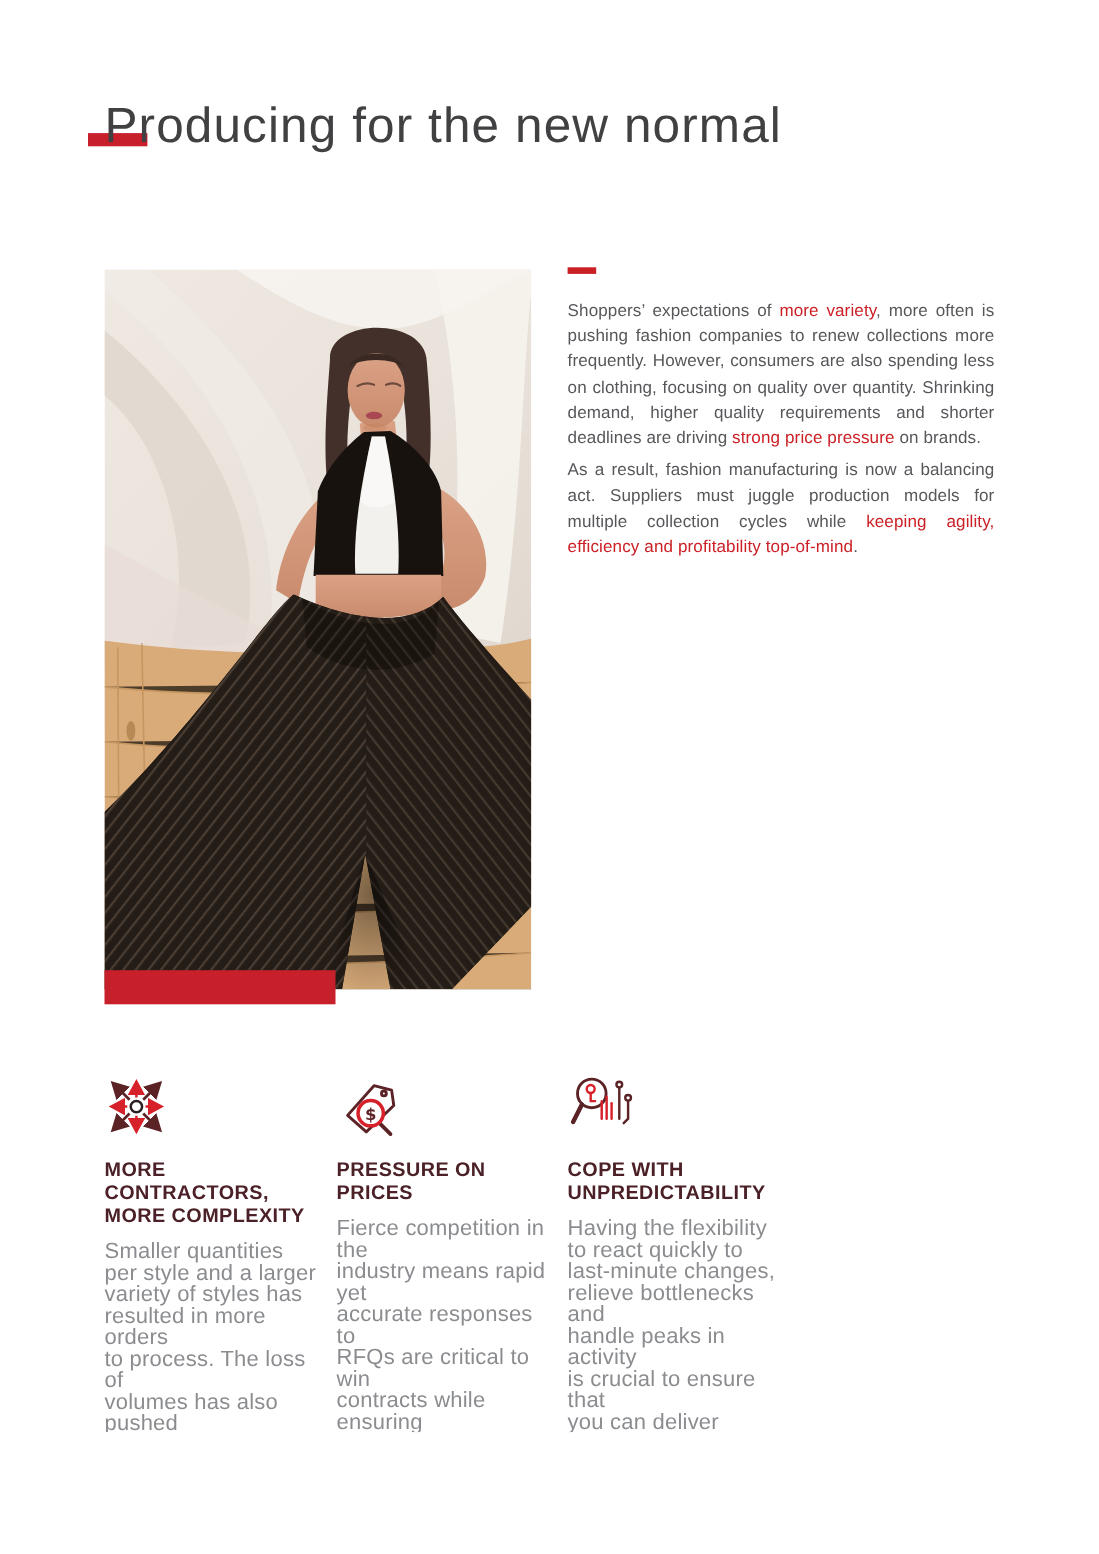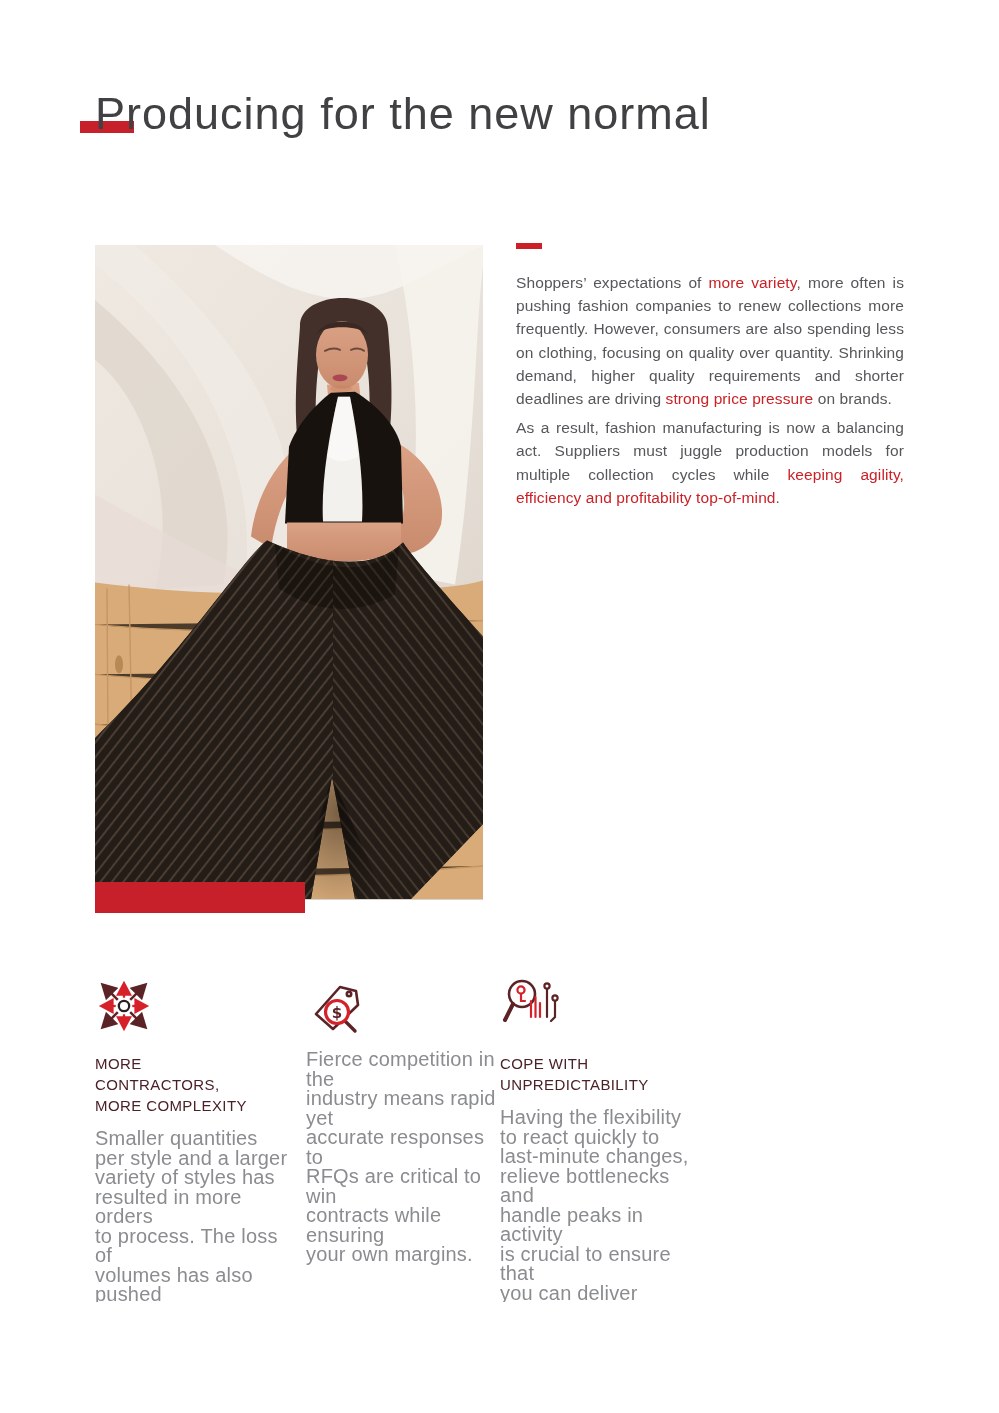--- a/index.html
+++ b/index.html
@@ -31,23 +31,23 @@
   .intro-dash{display:block;width:26px;height:6px;background:var(--em-red);margin-bottom:22px;}
   .para{font-size:15.5px;line-height:23.2px;letter-spacing:.1px;color:var(--body-gray);text-align:justify;}
   .para + .para{margin-top:6px;}
   .para .em{color:var(--em-red);font-weight:400;}
 
   
   .features{position:absolute;left:0;top:977px;width:999px;height:360px;}
   .feature{position:absolute;top:0;width:200px;}
   .feature.f1{left:95px;}
   .feature.f2{left:306px;}
-  .feature.f3{left:500px;}
+  .feature.f3{left:516px;}
   .feature .icon{height:60px;}
-  .feature h2{margin-top:16px;font-size:15px;line-height:21px;font-weight:400;letter-spacing:.4px;color:var(--heading-maroon);white-space:pre-line;}
+  .feature h2{margin-top:16px;font-size:18px;line-height:21px;font-weight:700;letter-spacing:.4px;color:var(--heading-maroon);white-space:pre-line;}
   .feature p{margin-top:13px;font-size:20px;line-height:19.5px;letter-spacing:.2px;color:var(--feature-body-gray);white-space:pre-line;}
 </style>
 </head>
 <body>
 
 <div class="page">
 
   <span class="title-accent"></span>
   <h1 class="page-title">Producing for the new normal</h1>
 
@@ -192,20 +192,22 @@
         <svg width="60" height="58" viewBox="0 0 60 58">
           <g fill="none" stroke="#5c2327" stroke-width="2.6" stroke-linejoin="round">
             <path d="M10,37 L34,10 L50,14 L52,28 L27,52 Z"></path>
             <circle cx="43" cy="17" r="2.2"></circle>
             <line x1="39" y1="44" x2="49" y2="54" stroke-width="3.4" stroke-linecap="round"></line>
           </g>
           <circle cx="31" cy="35" r="11.5" fill="#ffffff" stroke="#d6212a" stroke-width="3.2"></circle>
           <text x="31" y="41" text-anchor="middle" font-family="'DejaVu Sans',sans-serif" font-size="15" font-weight="bold" fill="#5c2327">$</text>
         </svg>
       </div>
+      <h2>PRESSURE ON
+PRICES</h2>
       <p>Fierce competition in the
 industry means rapid yet
 accurate responses to
 RFQs are critical to win
 contracts while ensuring
 your own margins.</p>
     </article>
 
     <article class="feature f3">
       <div class="icon">

